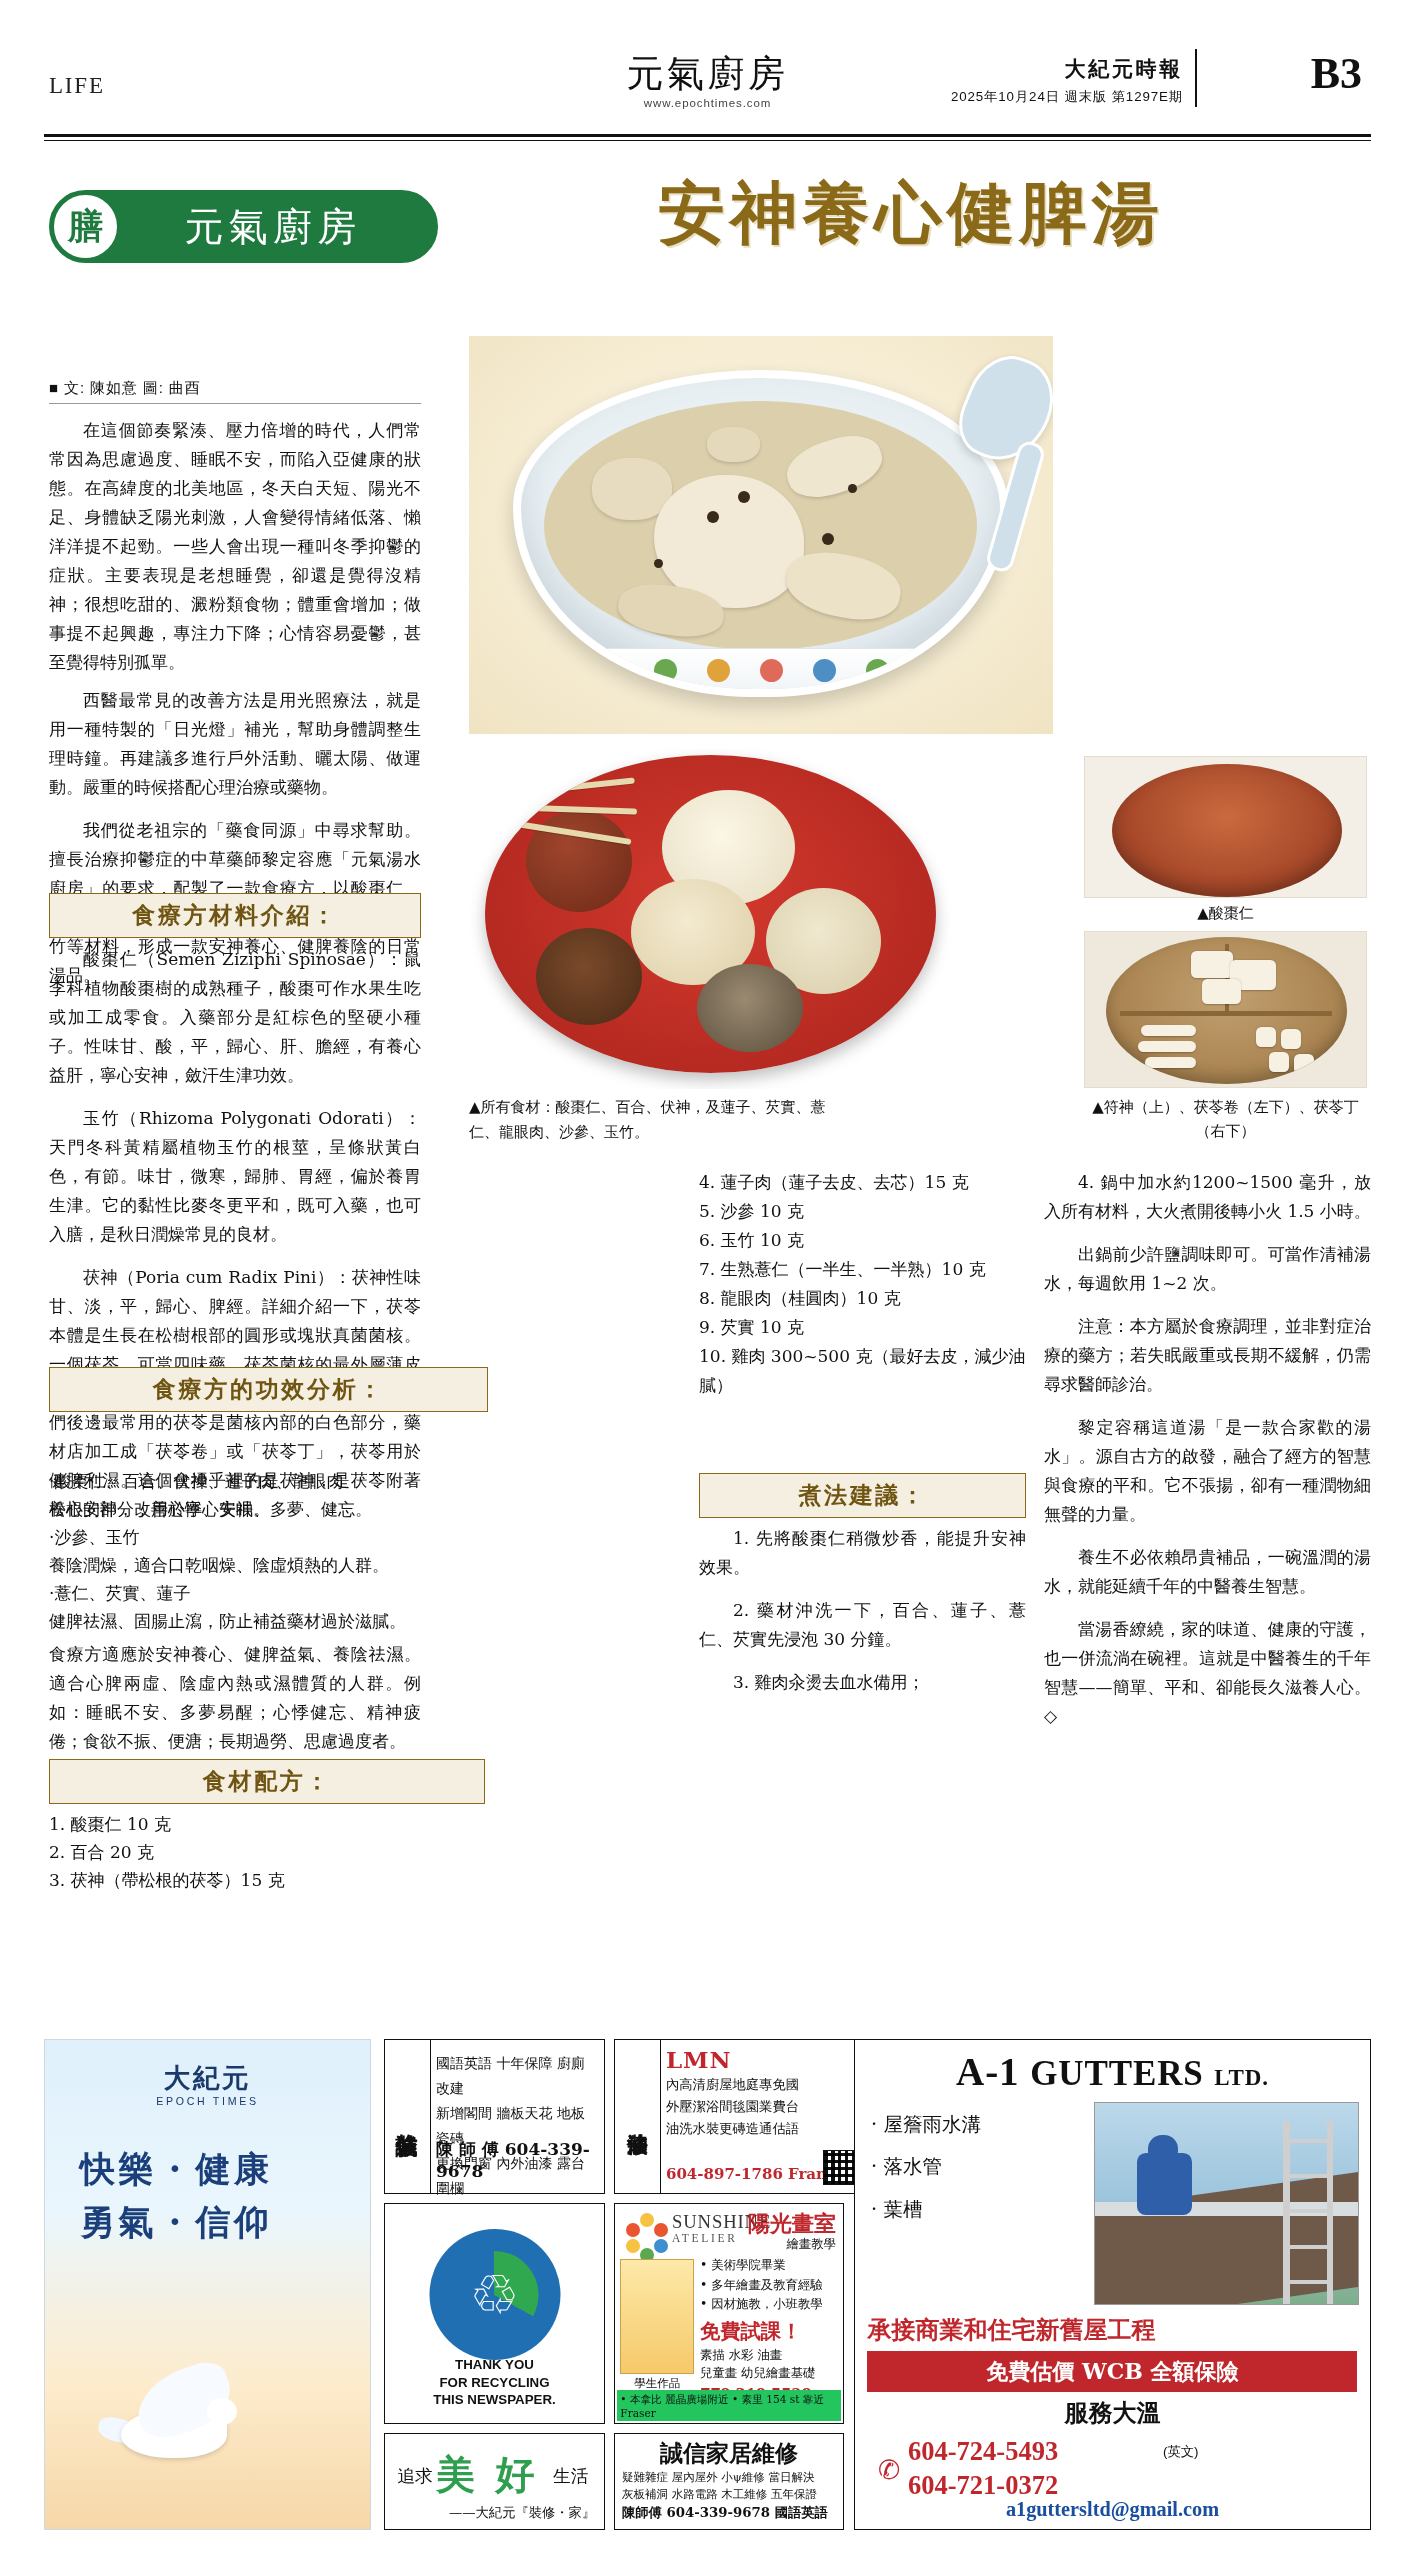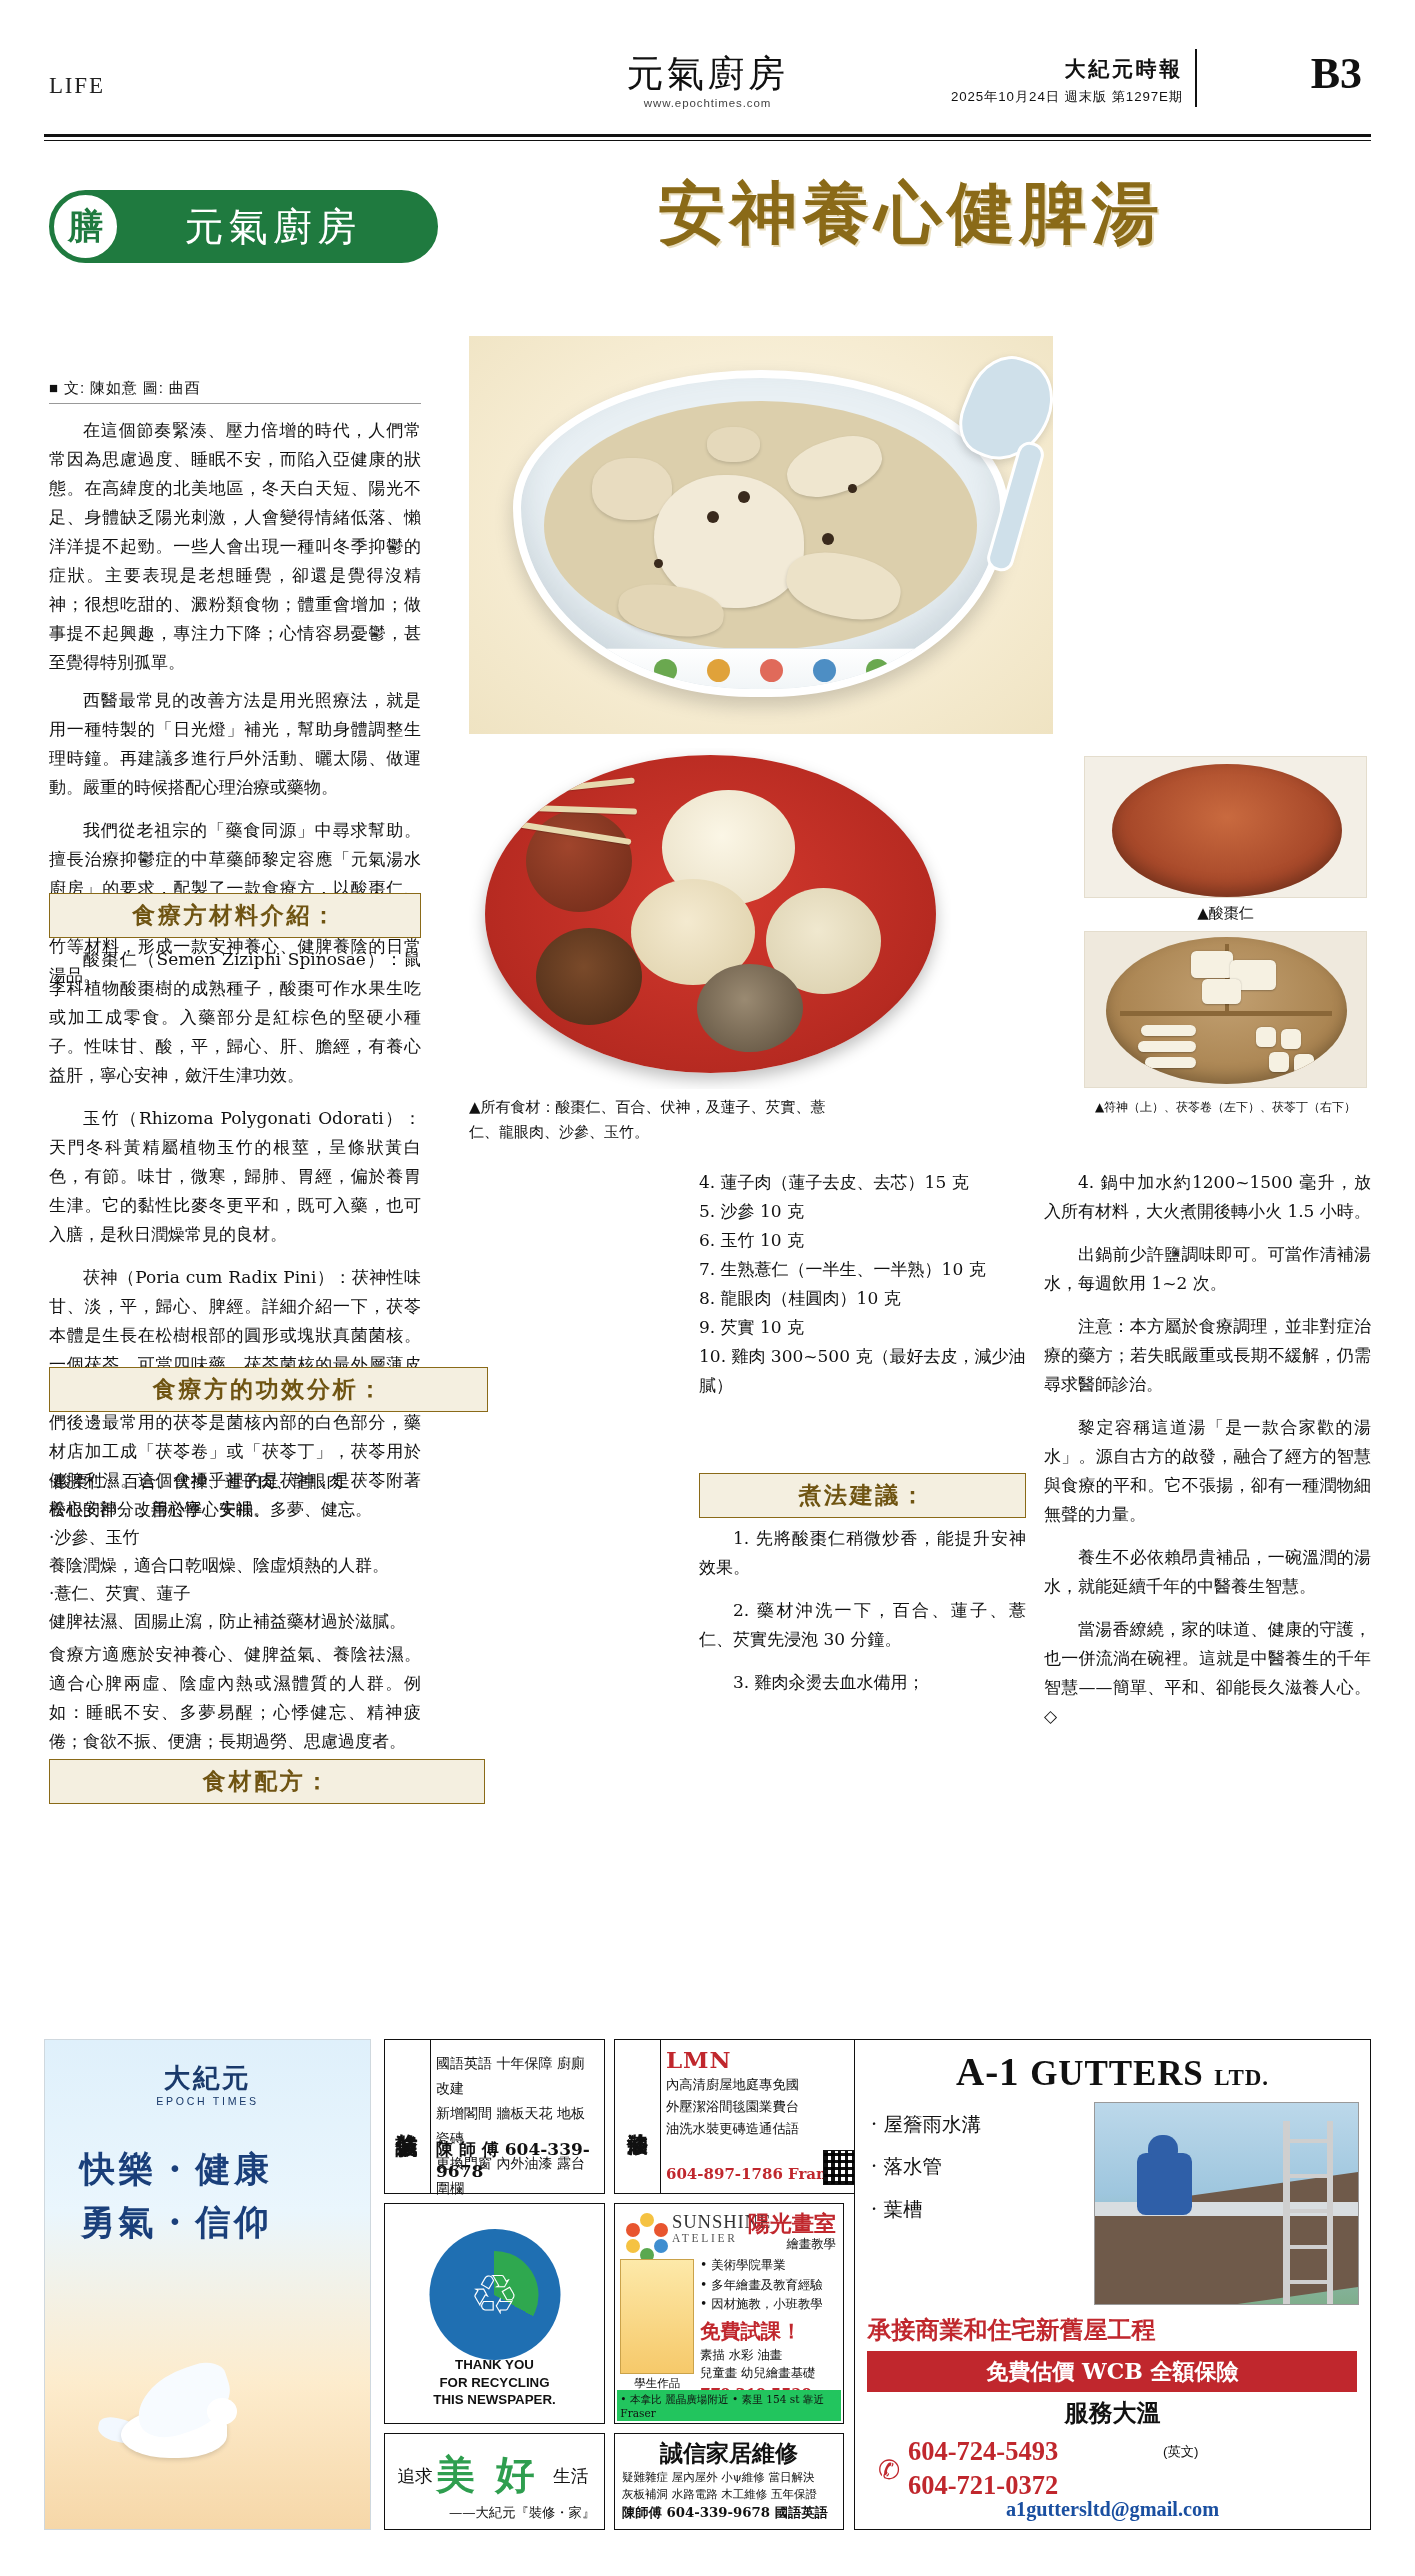--- a/index.html
+++ b/index.html
@@ -214,21 +214,21 @@
     position:absolute; left:21px; top:5.3px; width:241px; height:147px;
     border-radius:50%;
     background:radial-gradient(ellipse at 50% 40%, #c2a071 0%, #a8824f 70%, #8a6738 100%);
     box-shadow:inset 0 -7px 14px rgba(0,0,0,.22);
     overflow:hidden;
   }
   .tray-div { position:absolute; background:#8a6738; }
   .tchunk { position:absolute; background:#f6f1e2; border-radius:5.3px; box-shadow:0 0.9px 1.8px rgba(0,0,0,.25); }
   .cap-sm2 {
     position:absolute; left:1084px; top:1095px; width:283px; text-align:center;
-    font-family:"DejaVu Serif", serif; font-size:12px; line-height:24px; color:#111;
+    font-family:"DejaVu Serif", serif; font-size:15px; line-height:24px; color:#111;
   }
 
   
   .c2 { position:absolute; left:699px; top:1168px; width:327px; }
   .c3 { position:absolute; left:1044px; top:1168px; width:327px; }
   .numlist { font-family:"DejaVu Serif", serif; font-size:17px; line-height:29px; }
   .numlist div { text-indent:0; }
 
   .sec-cook { position:absolute; left:699px; top:1473px; width:327px; }
   .sec-cook-body { position:absolute; left:699px; top:1524px; width:327px; }
@@ -360,20 +360,25 @@
     <div>養心安神，改善心悸、失眠、多夢、健忘。</div>
     <div>·沙參、玉竹</div>
     <div>養陰潤燥，適合口乾咽燥、陰虛煩熱的人群。</div>
     <div>·薏仁、芡實、蓮子</div>
     <div>健脾祛濕、固腸止瀉，防止補益藥材過於滋膩。</div>
     <div class="para" style="margin-top:5.3px">食療方適應於安神養心、健脾益氣、養陰祛濕。適合心脾兩虛、陰虛內熱或濕體質的人群。例如：睡眠不安、多夢易醒；心悸健忘、精神疲倦；食欲不振、便溏；長期過勞、思慮過度者。</div>
   </div>
 
   <div class="c1-sec3">
     <div class="secbar">食材配方：</div>
+  </div>
+  <div class="col c1-sec3-body list-tight">
+    <div>1. 酸棗仁 10 克</div>
+    <div>2. 百合 20 克</div>
+    <div>3. 茯神（帶松根的茯苓）15 克</div>
   </div>
 
   <div class="photo-main">
     <div class="bowl">
       <div class="soup"></div>
       <div class="chunk ch2"></div>
       <div class="chunk ch3"></div>
       <div class="chunk ch6"></div>
       <div class="chunk ch1"></div>
       <div class="chunk ch4"></div>

